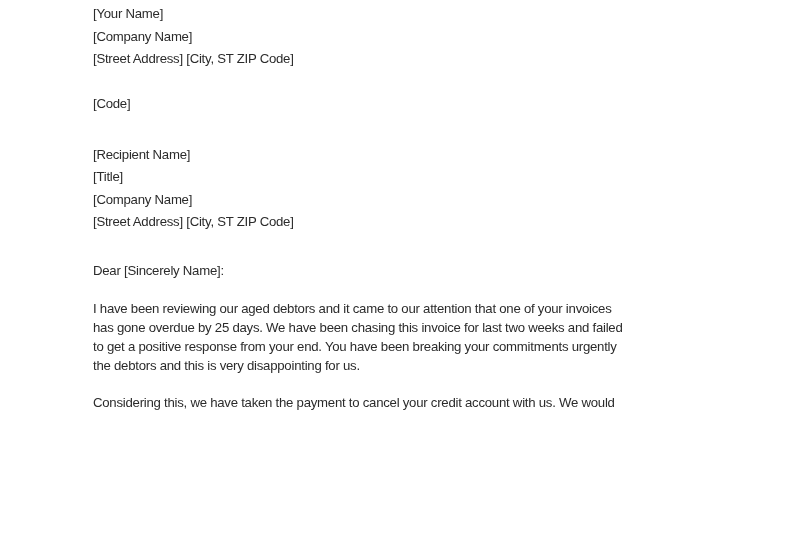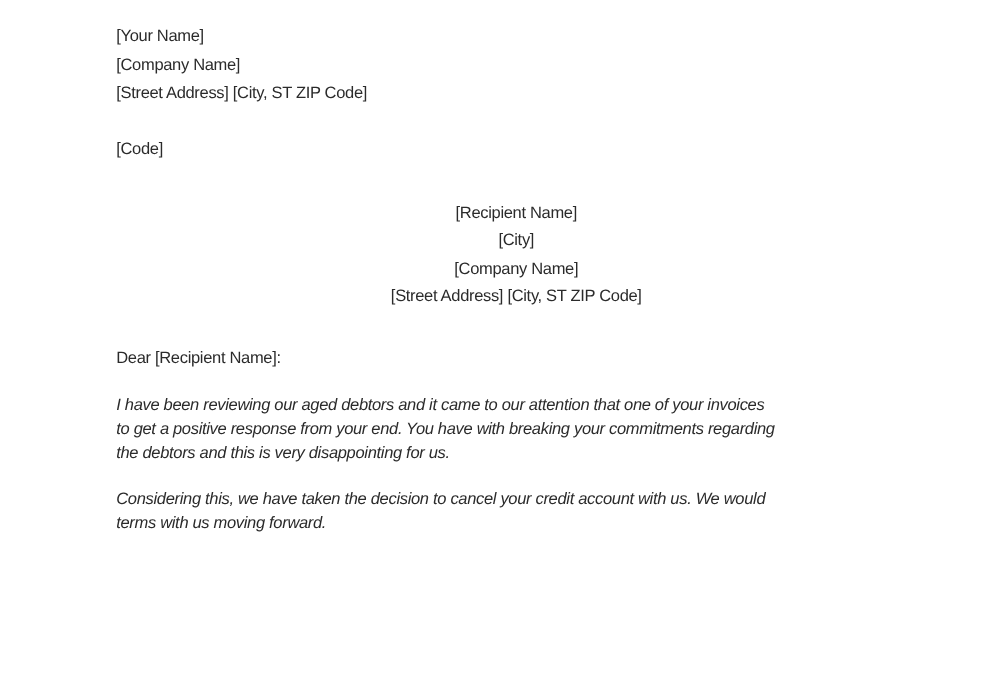--- a/index.html
+++ b/index.html
@@ -11,37 +11,36 @@
       width: 790px;
       height: 558px;
       overflow: hidden;
       position: relative;
       font-family: "Liberation Sans", "DejaVu Sans", sans-serif;
       color: #2b2b2b;
     }
     .page {
       position: absolute;
       left: 93px;
-      top: 18px;
+      top: 3px;
       width: 640px;
       font-size: 13.2px;
       letter-spacing: -0.25px;
     }
     .line {
       height: 22.6px;
       line-height: 22.6px;
       white-space: nowrap;
     }
     .blank {
       height: 22.6px;
     }
     .para .line {
       height: 19.2px;
       line-height: 19.2px;
-      font-style: italic;
     }
     .gap-small { height: 13px; }
     .gap-med { height: 20px; }
     .gap-large { height: 54px; }
   </style>
 </head>
 <body>
 
 <div class="page">
 
@@ -51,42 +50,42 @@
     <div class="line">[Street Address] [City, ST ZIP Code]</div>
   </div>
 
   <div class="blank"></div>
 
   <div class="line">[Code]</div>
 
   <div class="blank"></div>
   <div class="gap-small"></div>
 
-  <div style="margin-top:-8px;text-align:center;">
+  <div style="margin-top:-8px;">
     <div class="line">[Recipient Name]</div>
-    <div class="line">[City]</div>
+    <div class="line">[Title]</div>
     <div class="line">[Company Name]</div>
     <div class="line">[Street Address] [City, ST ZIP Code]</div>
   </div>
 
   <div class="blank" style="height:26px;"></div>
 
-  <div class="line">Dear [Recipient Name]:</div>
+  <div class="line">Dear [Sincerely Name]:</div>
 
   <div class="gap-small" style="height:16px;"></div>
 
   <div class="para">
     <div class="line">I have been reviewing our aged debtors and it came to our attention that one of your invoices</div>
-    <div class="line">to get a positive response from your end. You have with breaking your commitments regarding</div>
+    <div class="line">has gone overdue by 25 days. We have been chasing this invoice for last two weeks and failed</div>
+    <div class="line">to get a positive response from your end. You have been breaking your commitments urgently</div>
     <div class="line">the debtors and this is very disappointing for us.</div>
   </div>
 
   <div class="gap-med" style="height:18px;"></div>
 
   <div class="para">
-    <div class="line">Considering this, we have taken the decision to cancel your credit account with us. We would</div>
-    <div class="line">terms with us moving forward.</div>
+    <div class="line">Considering this, we have taken the payment to cancel your credit account with us. We would</div>
   </div>
 
   <div class="gap-large" style="height:52px;"></div>
 
 
 </div>
 
 </body></html>

